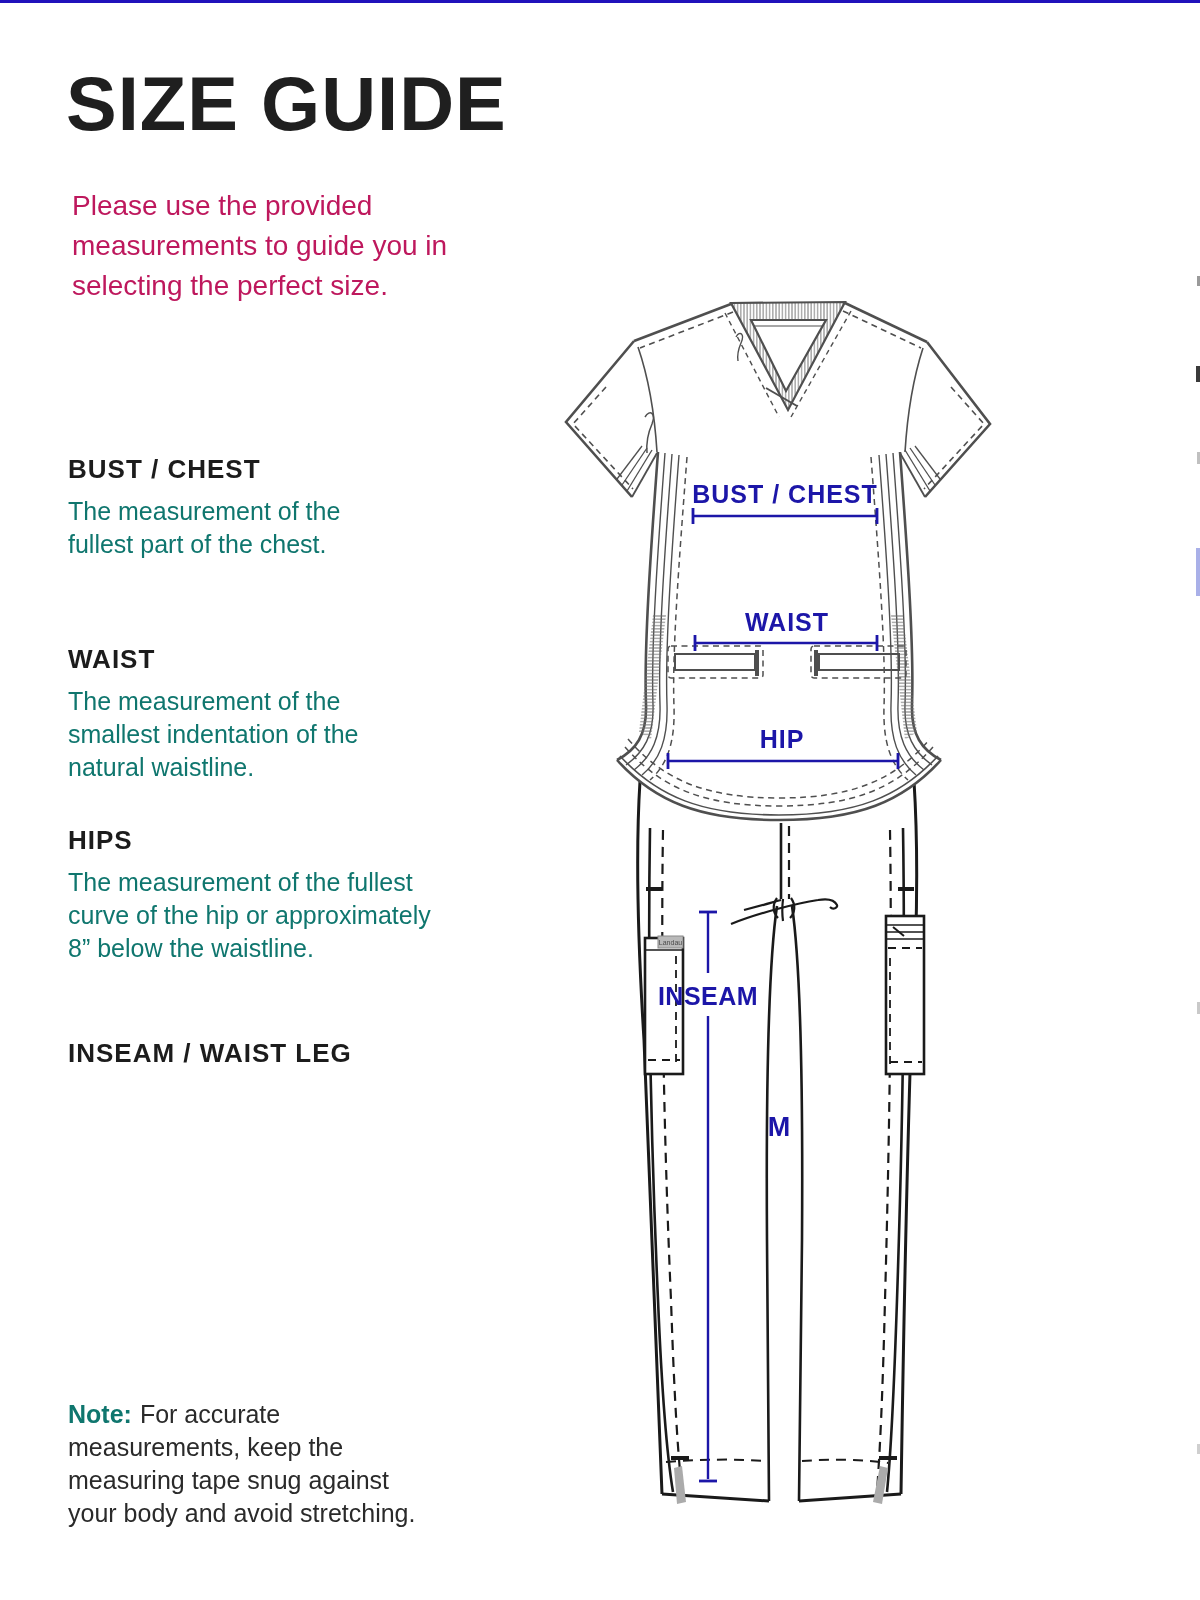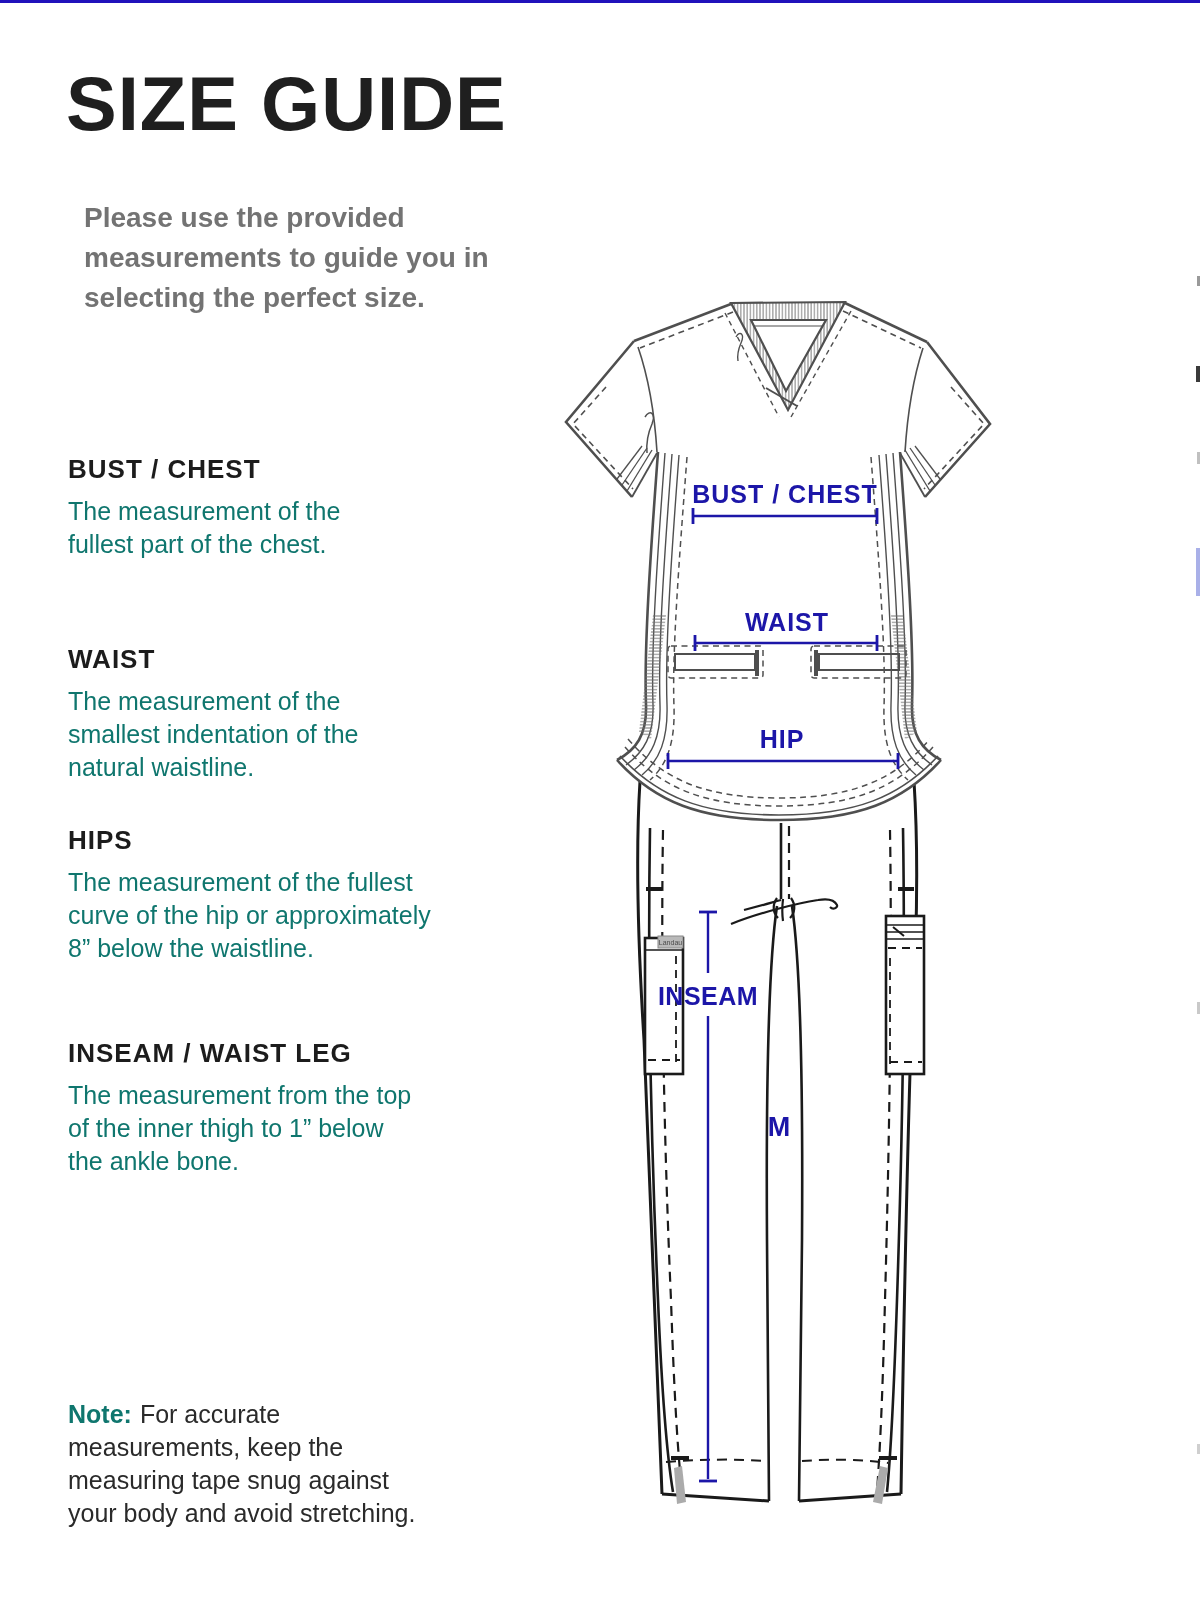--- a/index.html
+++ b/index.html
@@ -1,22 +1,22 @@
 <!DOCTYPE html>
 <html><head>
 <meta charset="utf-8">
 <style>
   html,body{margin:0;padding:0;background:#fff;}
   .page{position:relative;width:1200px;height:1600px;background:#ffffff;overflow:hidden;
         font-family:"Liberation Sans",sans-serif;color:#262626;}
   .top-divider{position:absolute;left:0;top:0;width:1200px;height:3px;background:#2012bb;}
   .page-title{position:absolute;left:66px;top:66px;margin:0;font-size:76px;line-height:1;
               font-weight:700;letter-spacing:1px;color:#1f1f1f;}
-  .intro{position:absolute;left:68px;top:182px;margin:16px;width:460px;font-size:28px;
-         line-height:40px;color:#737373;white-space:pre-line;font-weight:bold;}
+  .intro{position:absolute;left:68px;top:182px;margin:4px;width:460px;font-size:28px;
+         line-height:40px;color:#be185d;white-space:pre-line;}
   .measure-section{position:absolute;left:68px;width:410px;}
   .measure-section h2{margin:0;font-size:26px;line-height:28px;font-weight:700;
                       letter-spacing:1px;color:#1c1c1c;}
   .measure-section p{margin:12px 0 0 0;font-size:25px;line-height:33px;color:#0f766e;
                      white-space:pre-line;}
   .sec-bust{top:455px;}
   .sec-waist{top:645px;}
   .sec-hips{top:826px;}
   .sec-inseam{top:1039px;}
   .note{position:absolute;left:68px;top:1398px;width:380px;margin:0;font-size:25px;
@@ -60,23 +60,20 @@
 
   <div class="measure-section sec-hips">
     <h2>HIPS</h2>
     <p>The measurement of the fullest
 curve of the hip or approximately
 8” below the waistline.</p>
   </div>
 
   <div class="measure-section sec-inseam">
     <h2>INSEAM / WAIST LEG</h2>
-    <p>The measurement from the top
-of the inner thigh to 1” below
-the ankle bone.</p>
   </div>
 
   <p class="note"><span class="note-label">Note:</span><span class="note-text">For accurate
 measurements, keep the
 measuring tape snug against
 your body and avoid stretching.</span></p>
 
   <div class="diagram-wrap">
     <svg width="470" height="1260" viewBox="540 270 470 1260" xmlns="http://www.w3.org/2000/svg">
       <defs>

